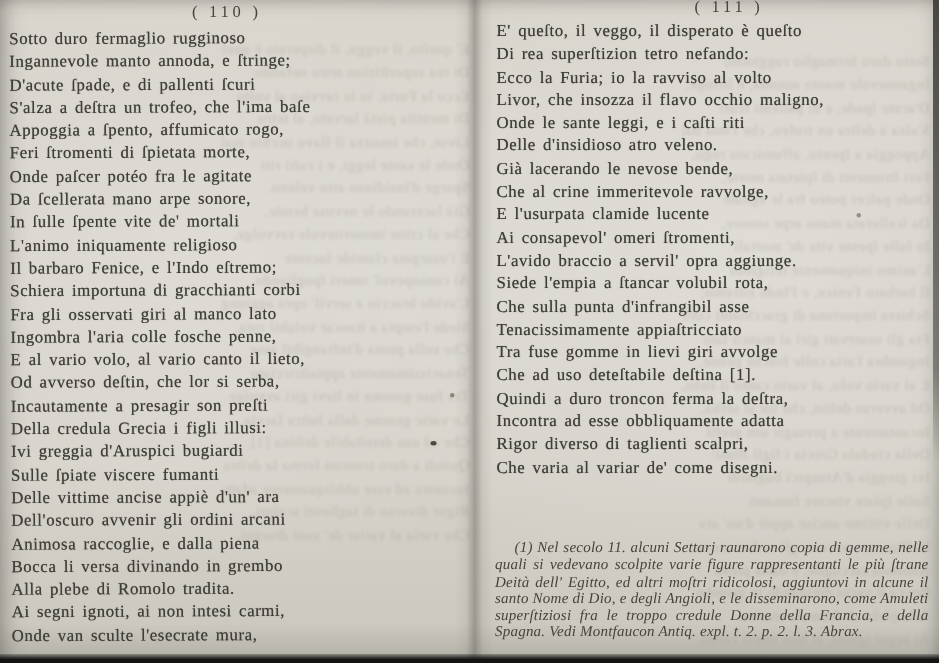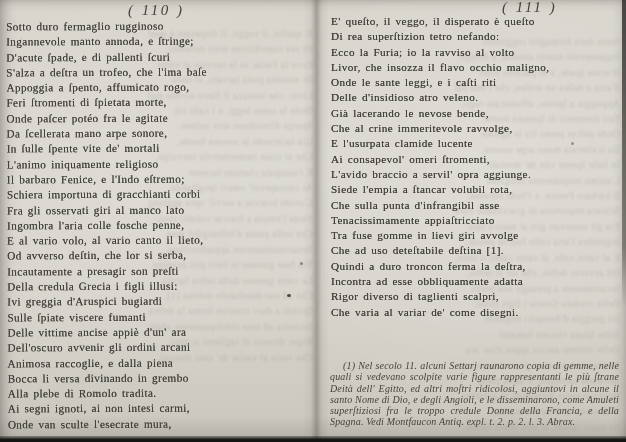--- a/index.html
+++ b/index.html
@@ -39,25 +39,25 @@
   #speck-1{left:287px;top:294px;width:4px;height:3px;}
   #speck-2{left:300px;top:262px;width:3px;height:3px;opacity:.55;}
   #speck-3{left:571px;top:142px;width:3px;height:3px;opacity:.5;}
 
   .page{position:absolute;top:0;height:442px;width:313px;}
   #page-left{left:0;}
   #page-right{left:313px;}
 
   .page-num{
     position:absolute;
-    font-size:15px;letter-spacing:2.5px;
-    color:#45433c;white-space:nowrap;font-style:italic;
+    font-size:11px;letter-spacing:2.5px;
+    color:#45433c;white-space:nowrap;
   }
   #page-num-left{left:128px;top:2px;}
-  #page-num-right{left:150px;top:-1px;margin-left:39px;}
+  #page-num-right{left:150px;top:-1px;}
 
   .poem{position:absolute;white-space:nowrap;}
   .poem .line{
     font-size:11.2px;
     letter-spacing:.4px;
     word-spacing:1.6px;
     color:#403e38;
     text-shadow:0 0 .5px rgba(64,62,56,.8);
   }
   #poem-left{left:7px;top:19px;transform:rotate(-.25deg);}

